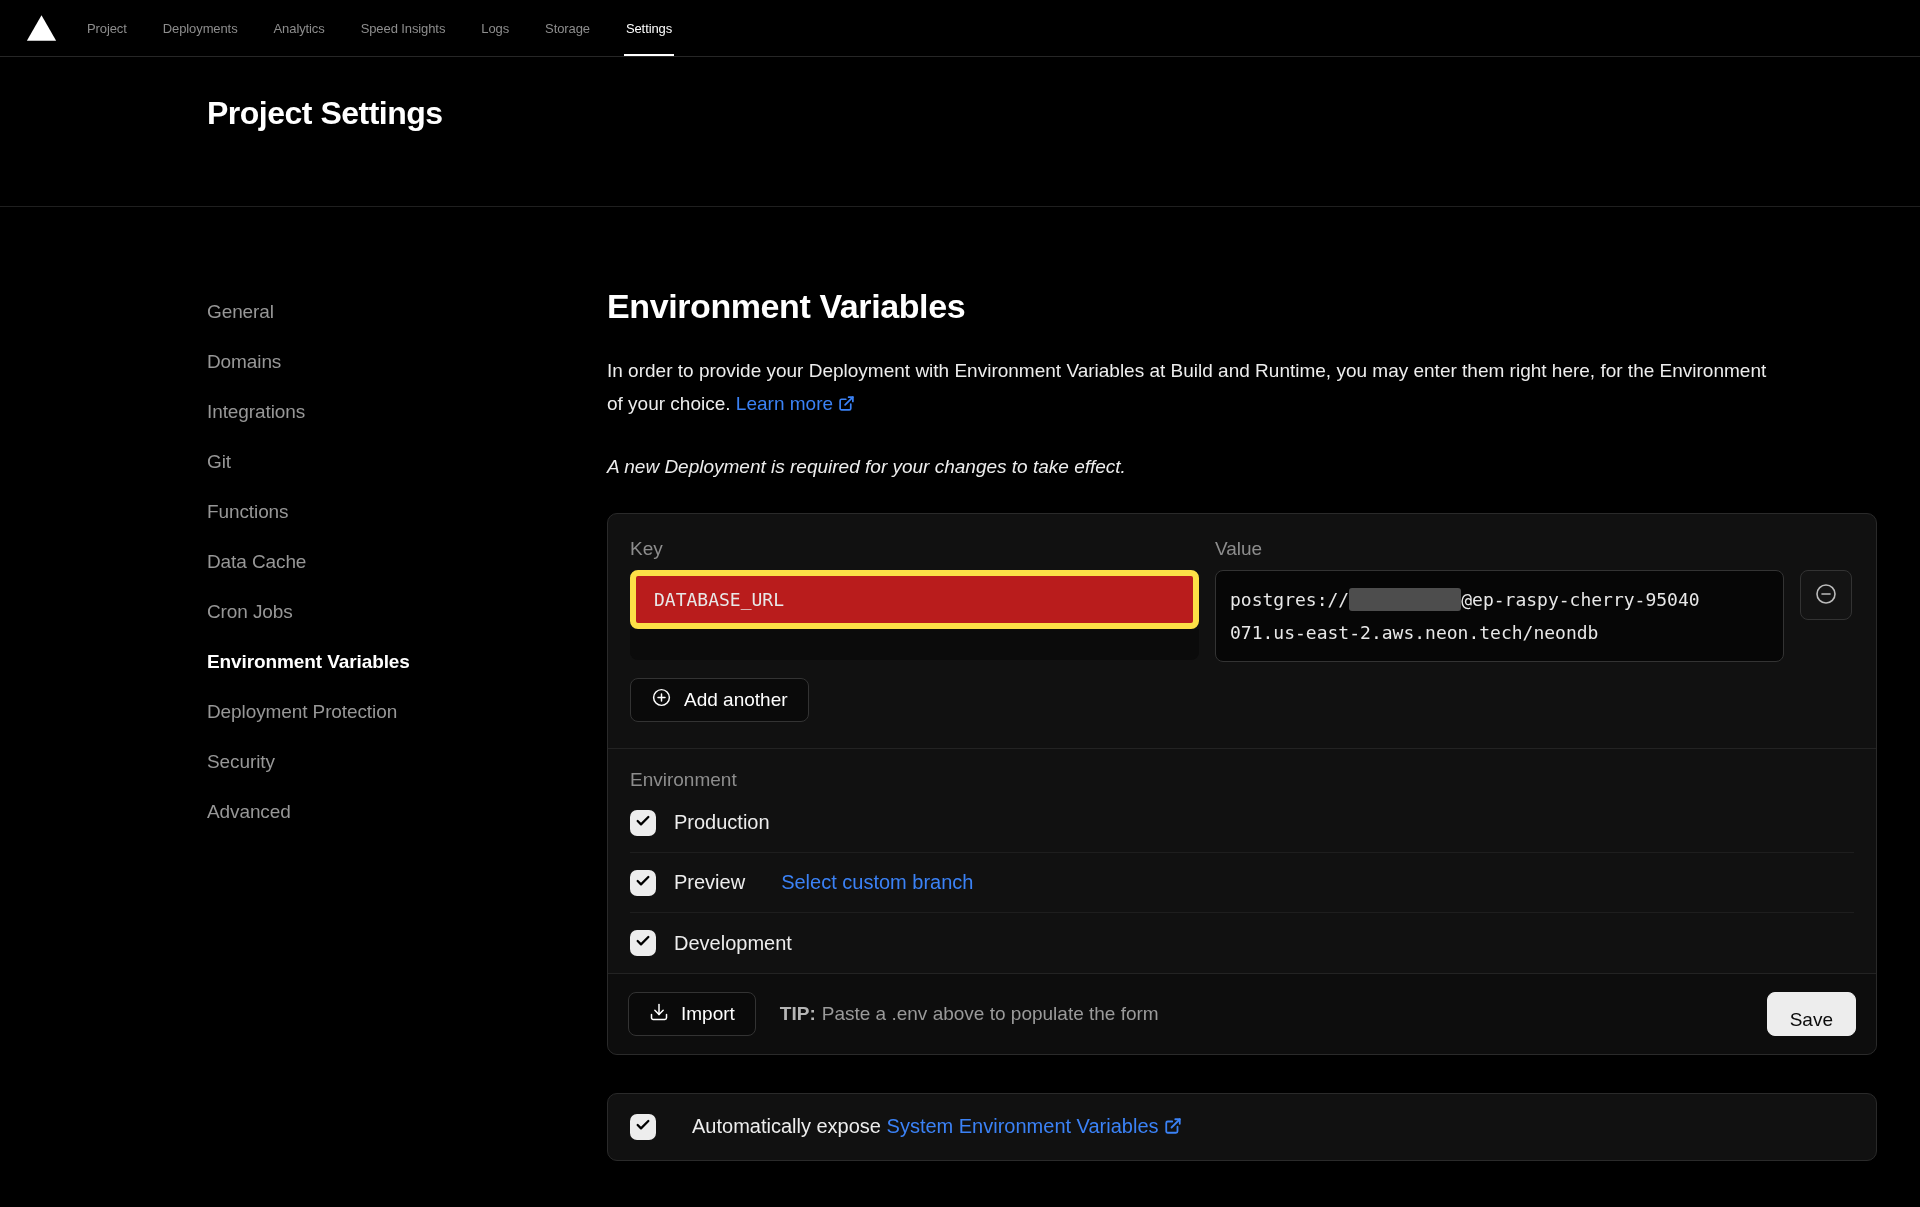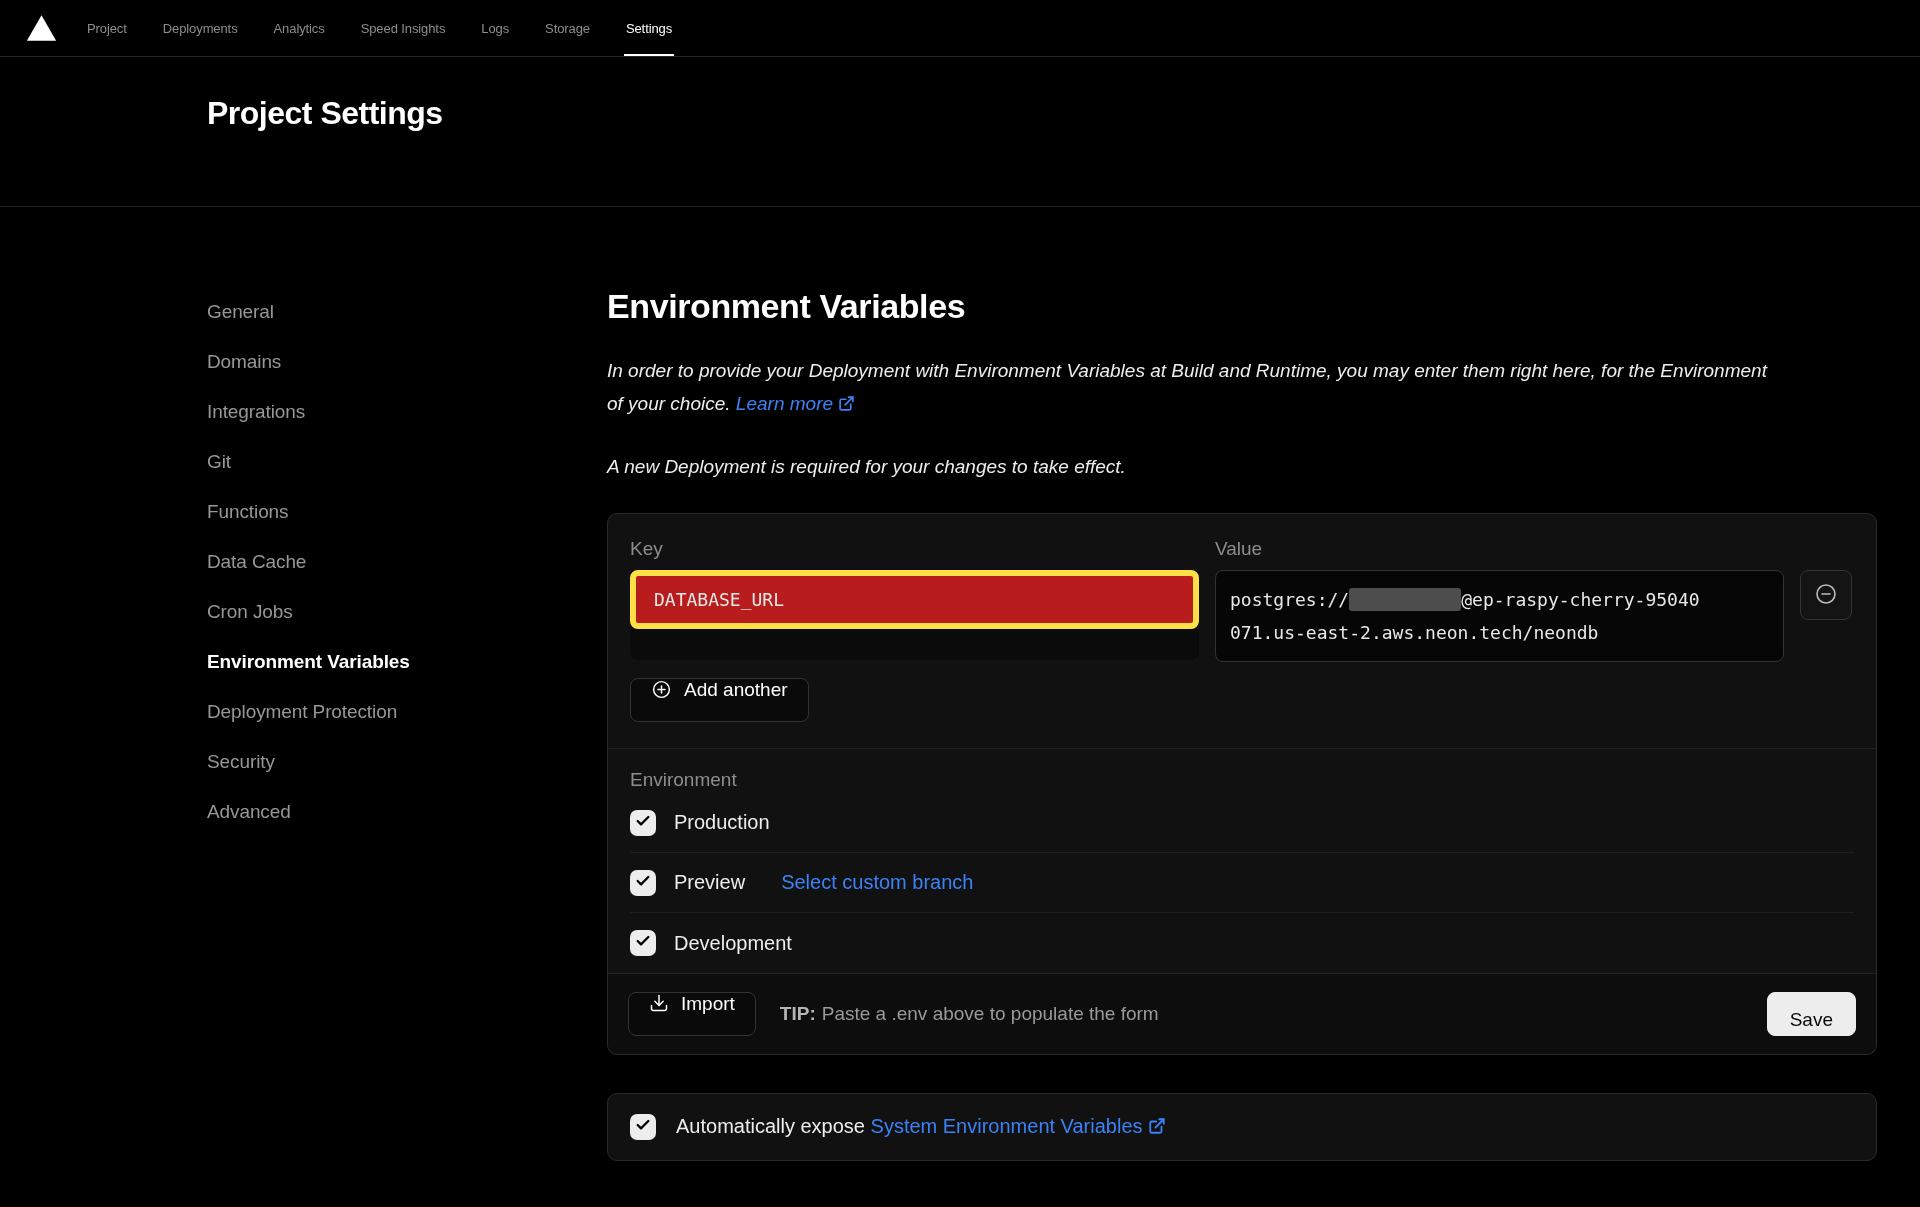--- a/index.html
+++ b/index.html
@@ -20,39 +20,39 @@
 
   
   .content { display: flex; padding: 80px 0 0 207px; }
   .sidebar { width: 400px; flex: 0 0 400px; }
   .side-item { height: 50px; display: flex; align-items: center; font-size: 19px; color: #979797; cursor: pointer; letter-spacing: -0.1px; }
   .side-item.active { color: #fff; font-weight: 600; }
 
   .main { width: 1270px; }
   .main h2 { font-size: 34px; font-weight: 700; color: #fff; letter-spacing: -0.4px; margin-bottom: 28px; }
   .desc { font-size: 19px; line-height: 33px; color: #ededed; }
-  .desc .line { display: block; font-style: italic; }
+  .desc .line { display: block; }
   .note { font-size: 19px; line-height: 33px; color: #ededed; margin-top: 28px; font-style: italic; }
 
   a.link { color: #3b82f6; text-decoration: none; cursor: pointer; }
   .ext-icon { display: inline-block; vertical-align: -2px; margin-left: 5px; }
 
   
   .card { margin-top: 30px; background: #111; border: 1px solid #2a2a2a; border-radius: 10px; }
   .card-top { padding: 24px 24px 26px 22px; }
   .kv-grid { display: grid; grid-template-columns: 1fr 1fr 52px; column-gap: 16px; }
   .field-label { font-size: 19px; color: #8d8d8d; margin-bottom: 10px; }
   .key-box { height: 59px; background: #b91c1c; border: 6px solid #fde047; border-radius: 8px; display: flex; align-items: center; padding: 0 18px; }
   .key-input { width: 100%; background: transparent; border: none; outline: none; color: #e8e8e8; font-family: "DejaVu Sans Mono", monospace; font-size: 18px; }
   .key-strip { height: 31px; background: #0b0b0b; border-radius: 0 0 8px 8px; }
   .value-box { height: 92px; background: #060606; border: 1px solid #333; border-radius: 8px; padding: 12px 14px; font-family: "DejaVu Sans Mono", monospace; font-size: 18px; line-height: 33px; color: #e8e8e8; cursor: text; overflow: hidden; }
   .redacted { display: inline-block; width: 112px; height: 23px; background: #4d4d4d; border-radius: 3px; vertical-align: -5px; }
   .remove-btn { width: 52px; height: 50px; background: #141414; border: 1px solid #333; border-radius: 8px; display: flex; align-items: center; justify-content: center; cursor: pointer; color: #bbb; }
 
-  .btn { display: inline-flex; align-items: flex-start; gap: 12px; height: 44px; padding: 0 20px; background: #0a0a0a; border: 1px solid #333; border-radius: 8px; color: #fff; font-size: 19px; font-weight: 500; cursor: pointer; font-family: inherit; }
+  .btn { display: inline-flex; align-items: center; gap: 12px; height: 44px; padding: 0 20px; background: #0a0a0a; border: 1px solid #333; border-radius: 8px; color: #fff; font-size: 19px; font-weight: 500; cursor: pointer; font-family: inherit; }
   .add-another { margin-top: 16px; }
 
   .divider { border-top: 1px solid #232323; }
 
   
   .env-section { padding: 20px 22px 0 22px; }
   .env-label { font-size: 19px; color: #8d8d8d; margin-bottom: 2px; }
   .env-row { height: 60px; display: flex; align-items: center; gap: 18px; border-bottom: 1px solid #1e1e1e; }
   .env-row:last-child { border-bottom: none; }
   .env-name { font-size: 20px; color: #ededed; }
@@ -62,21 +62,21 @@
 
   
   .card-footer { border-top: 1px solid #232323; background: #0d0d0d; border-radius: 0 0 10px 10px; padding: 18px 20px; display: flex; align-items: center; }
   .tip { margin-left: 24px; font-size: 19px; color: #9a9a9a; }
   .tip b { color: #b5b5b5; font-weight: 700; margin-right: 6px; }
   .spacer { flex: 1; }
   .save-btn { height: 44px; padding: 16px 22px; background: #ededed; color: #0a0a0a; border: 1px solid #ededed; border-radius: 8px; font-size: 19px; font-weight: 500; cursor: pointer; font-family: inherit; }
 
   
   .card2 { margin-top: 38px; background: #111; border: 1px solid #2a2a2a; border-radius: 10px; padding: 20px 22px; display: flex; align-items: center; gap: 20px; }
-  .card2 .text { font-size: 20px; color: #ededed; }
+  .card2 .text { font-size: 20px; color: #ededed; margin-left: 16px; }
   .card2 .link { font-size: 20px; }
 </style>
 </head>
 <body>
 
 <header class="topnav">
   <span class="logo">
     <svg width="31" height="28" viewBox="0 0 24 22">
         <polygon points="12,1 23.5,21 0.5,21" fill="#fff"></polygon>
       </svg>

